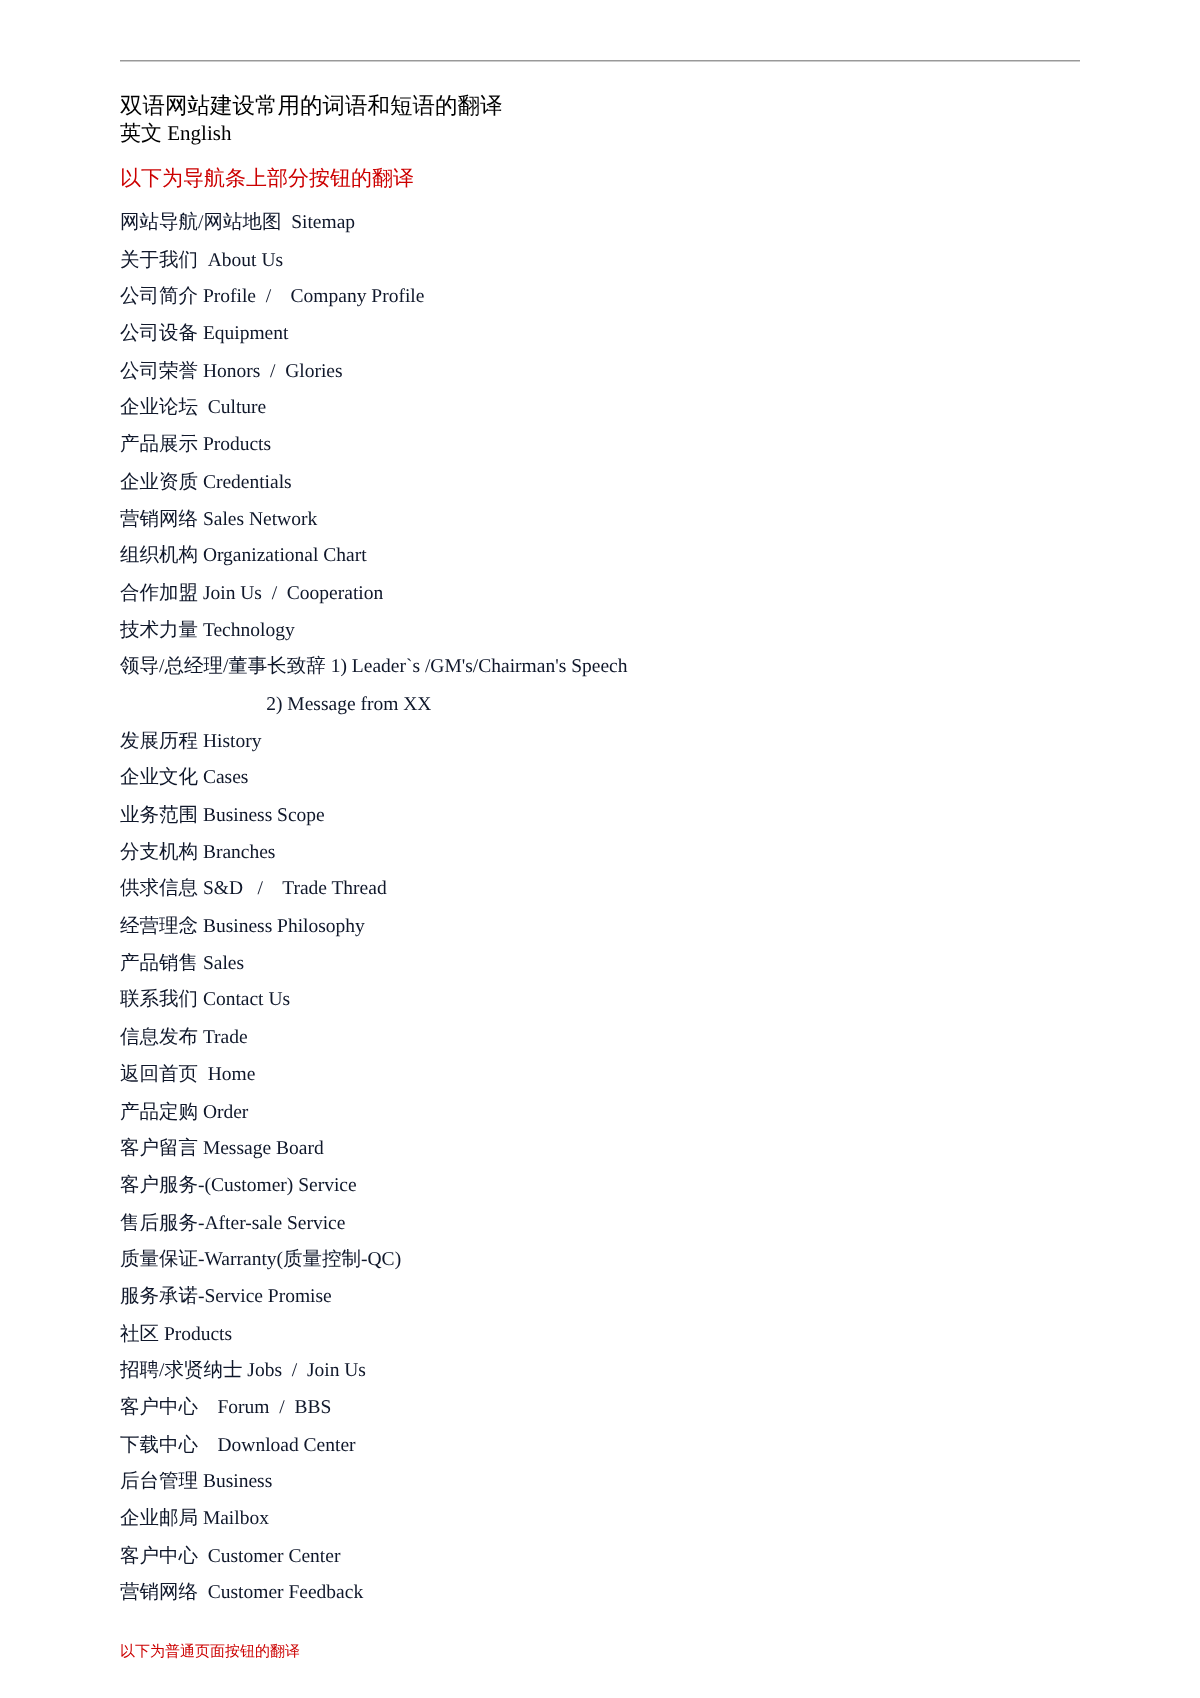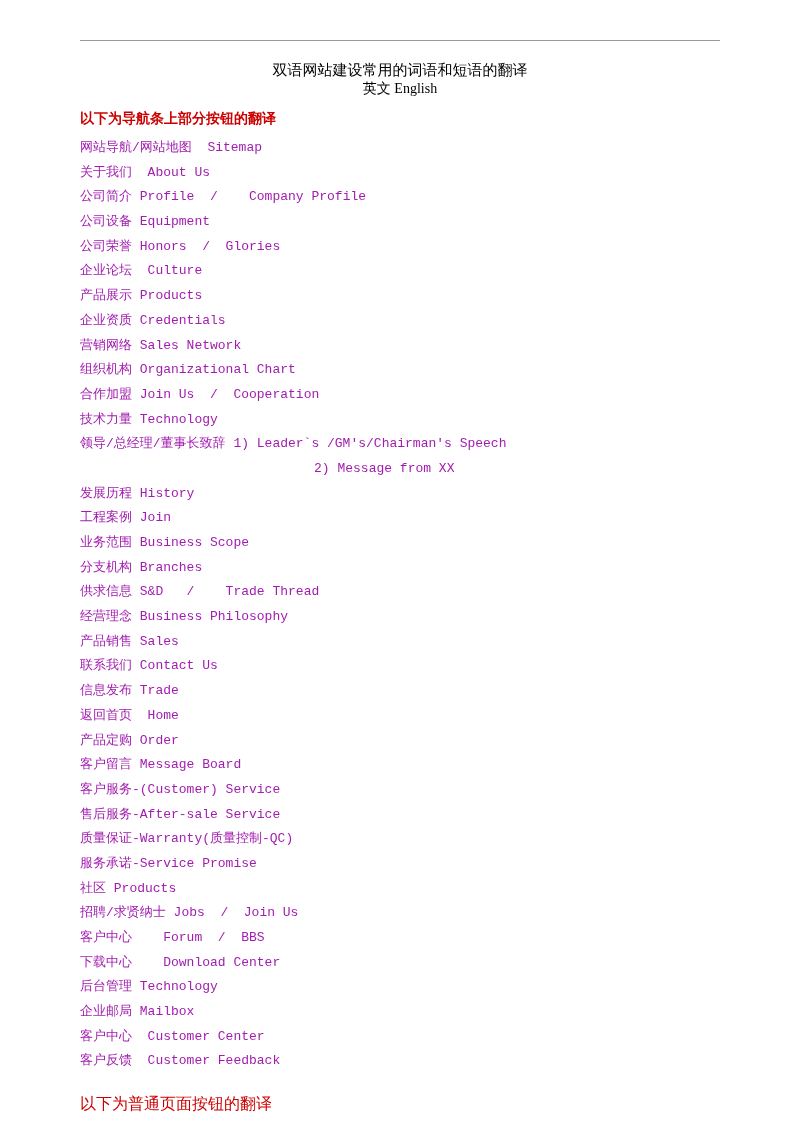--- a/index.html
+++ b/index.html
@@ -22,59 +22,59 @@
       padding: 40px 80px 40px 80px;
     }
 
     .top-divider {
       border: none;
       border-top: 1px solid #999;
       margin-bottom: 20px;
     }
 
     .page-title-block {
-      text-align: center;
+      text-align: left;
       margin-bottom: 12px;
     }
 
     .page-title-main {
       font-size: 15px;
       color: #000;
       font-weight: normal;
     }
 
     .page-title-sub {
       font-size: 14px;
       color: #000;
       font-weight: normal;
     }
 
     .section-heading {
       color: #cc0000;
       font-size: 14px;
       margin-bottom: 8px;
       margin-top: 10px;
-      font-weight: bold;
+      font-weight: normal;
     }
 
     .content-line {
       font-size: 13px;
       line-height: 1.9;
-      color: #a21caf;
-      font-family: Liberation Mono, monospace;
+      color: #0f172a;
+      font-family: Liberation Serif, serif;
       white-space: pre;
     }
 
     .content-block {
       margin-bottom: 4px;
     }
 
     .bottom-section-heading {
       color: #cc0000;
-      font-size: 16px;
+      font-size: 10px;
       margin-top: 20px;
       margin-bottom: 8px;
       font-weight: normal;
     }
   </style>
 </head>
 <body>
 
 <div class="page-container">
   <hr class="top-divider">
@@ -95,40 +95,40 @@
       <div class="content-line">企业论坛  Culture</div>
       <div class="content-line">产品展示 Products</div>
       <div class="content-line">企业资质 Credentials</div>
       <div class="content-line">营销网络 Sales Network</div>
       <div class="content-line">组织机构 Organizational Chart</div>
       <div class="content-line">合作加盟 Join Us  /  Cooperation</div>
       <div class="content-line">技术力量 Technology</div>
       <div class="content-line">领导/总经理/董事长致辞 1) Leader`s /GM's/Chairman's Speech</div>
       <div class="content-line">                              2) Message from XX</div>
       <div class="content-line">发展历程 History</div>
-      <div class="content-line">工程案例 Join</div>
+      <div class="content-line">企业文化 Cases</div>
       <div class="content-line">业务范围 Business Scope</div>
       <div class="content-line">分支机构 Branches</div>
       <div class="content-line">供求信息 S&amp;D   /    Trade Thread</div>
       <div class="content-line">经营理念 Business Philosophy</div>
       <div class="content-line">产品销售 Sales</div>
       <div class="content-line">联系我们 Contact Us</div>
       <div class="content-line">信息发布 Trade</div>
       <div class="content-line">返回首页  Home</div>
       <div class="content-line">产品定购 Order</div>
       <div class="content-line">客户留言 Message Board</div>
       <div class="content-line">客户服务-(Customer) Service</div>
       <div class="content-line">售后服务-After-sale Service</div>
       <div class="content-line">质量保证-Warranty(质量控制-QC)</div>
       <div class="content-line">服务承诺-Service Promise</div>
       <div class="content-line">社区 Products</div>
       <div class="content-line">招聘/求贤纳士 Jobs  /  Join Us</div>
       <div class="content-line">客户中心    Forum  /  BBS</div>
       <div class="content-line">下载中心    Download Center</div>
-      <div class="content-line">后台管理 Technology</div>
+      <div class="content-line">后台管理 Business</div>
       <div class="content-line">企业邮局 Mailbox</div>
       <div class="content-line">客户中心  Customer Center</div>
-      <div class="content-line">客户反馈  Customer Feedback</div>
+      <div class="content-line">营销网络  Customer Feedback</div>
     </div>
 
   <div class="bottom-section-heading">以下为普通页面按钮的翻译</div>
 
 </div>
 
 </body></html>

